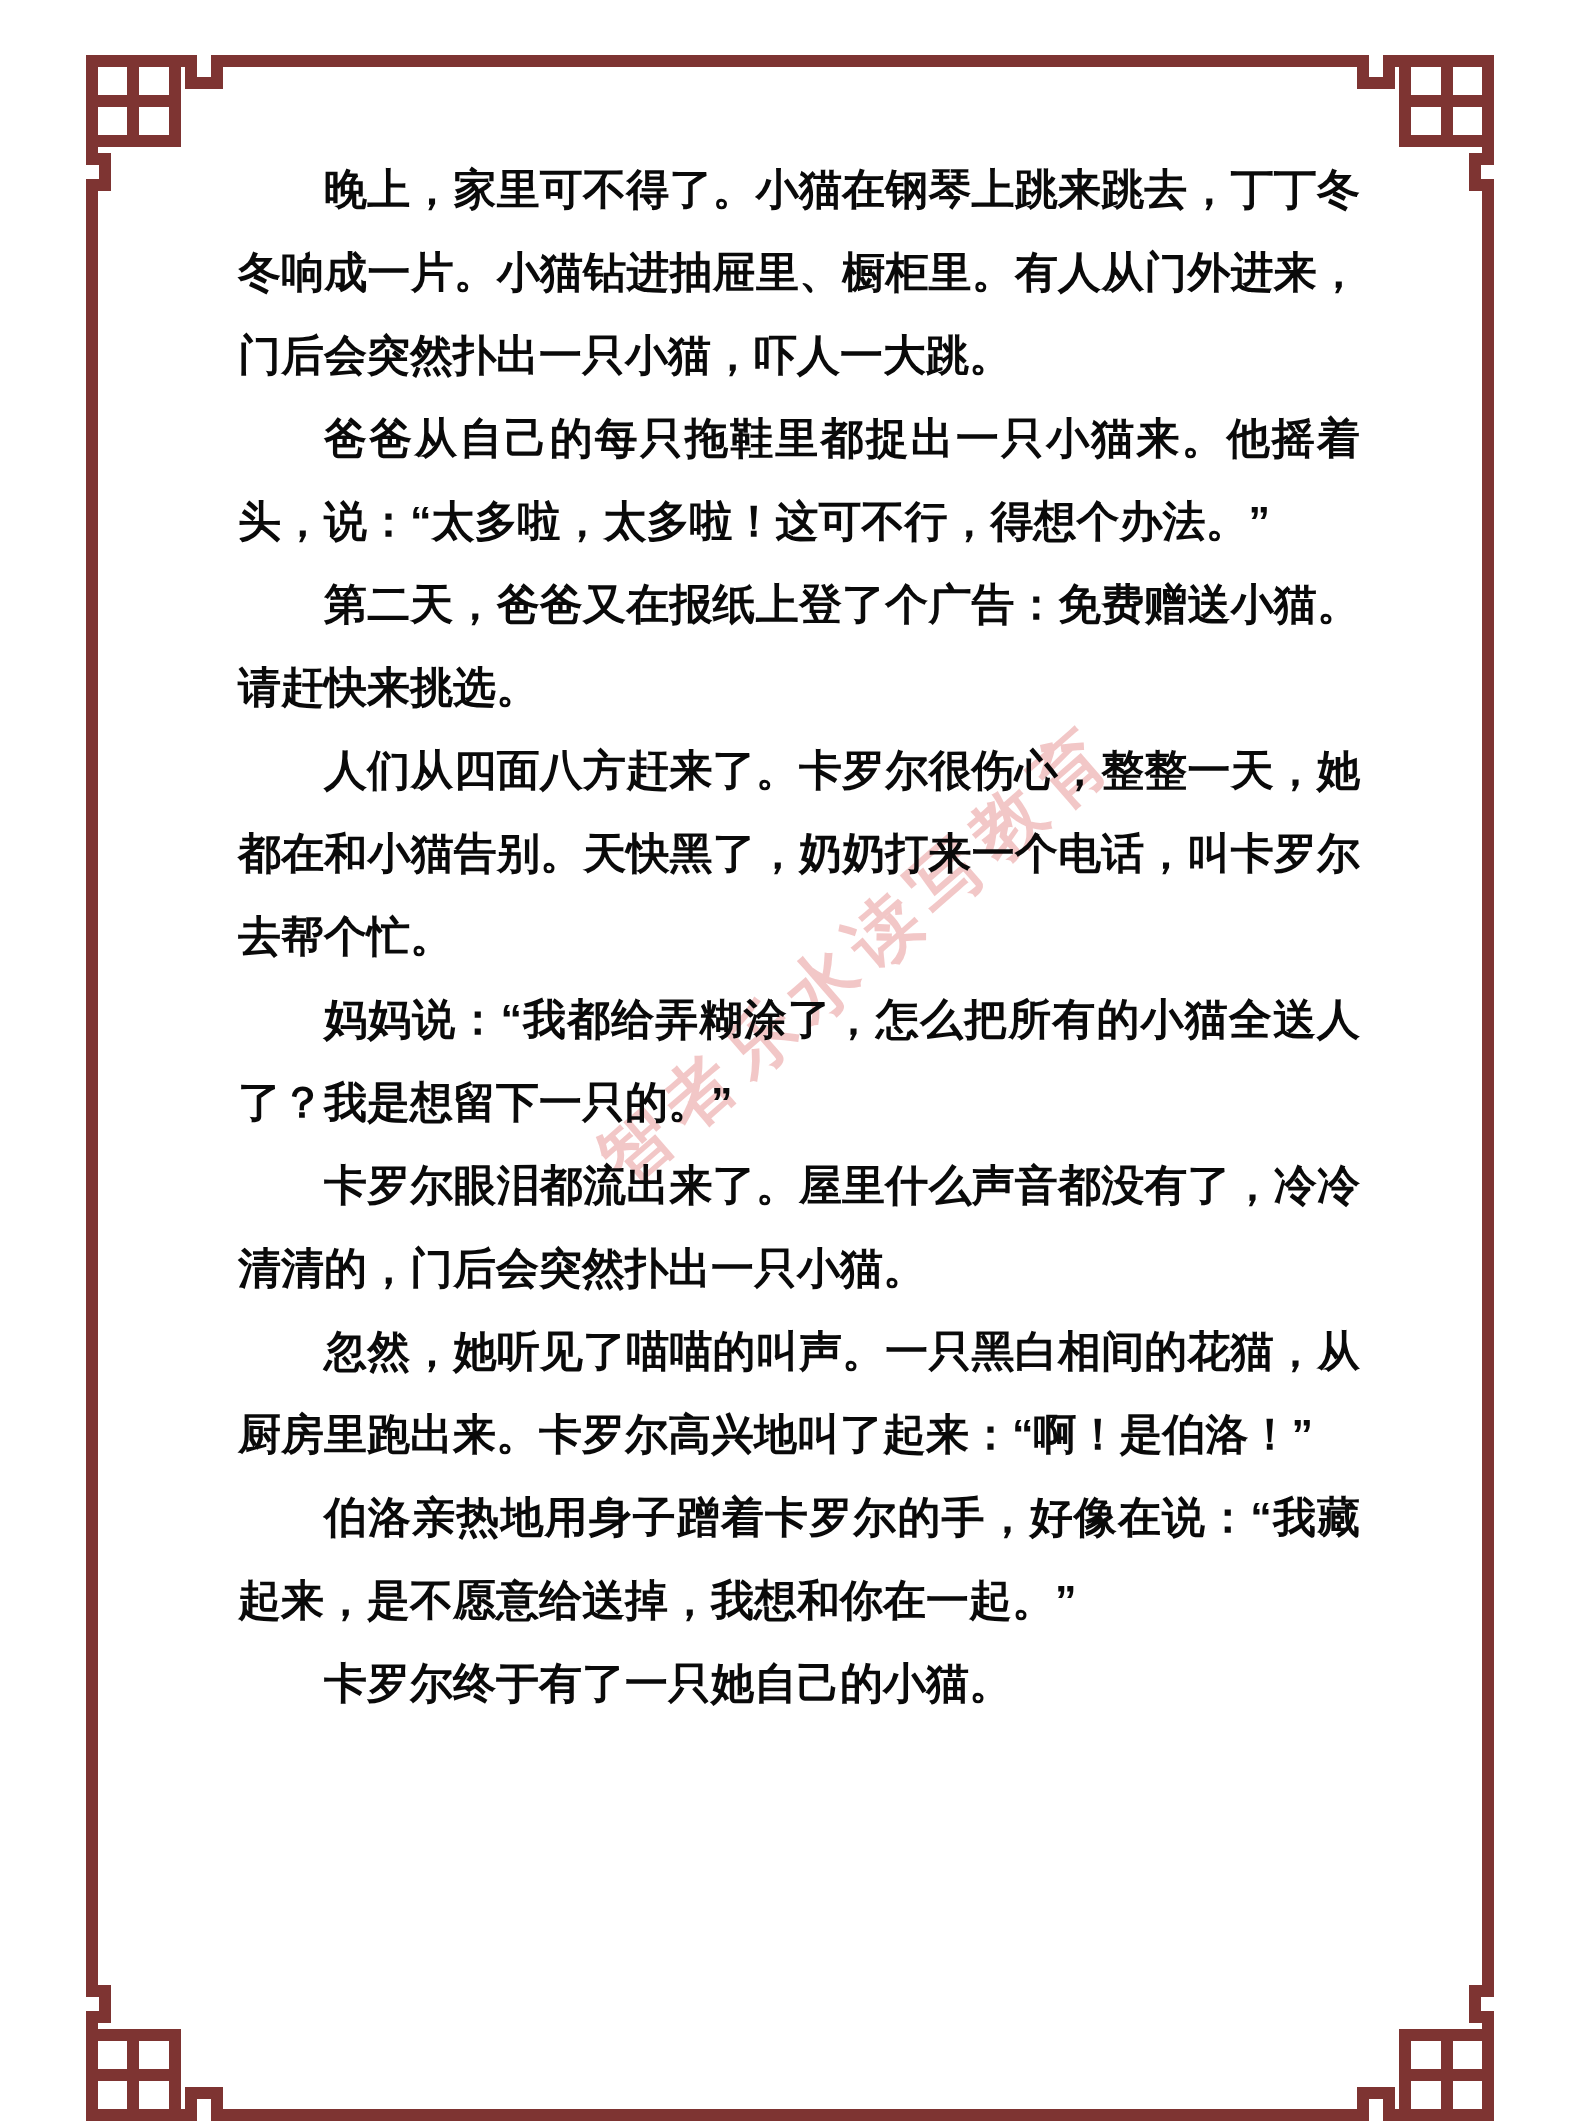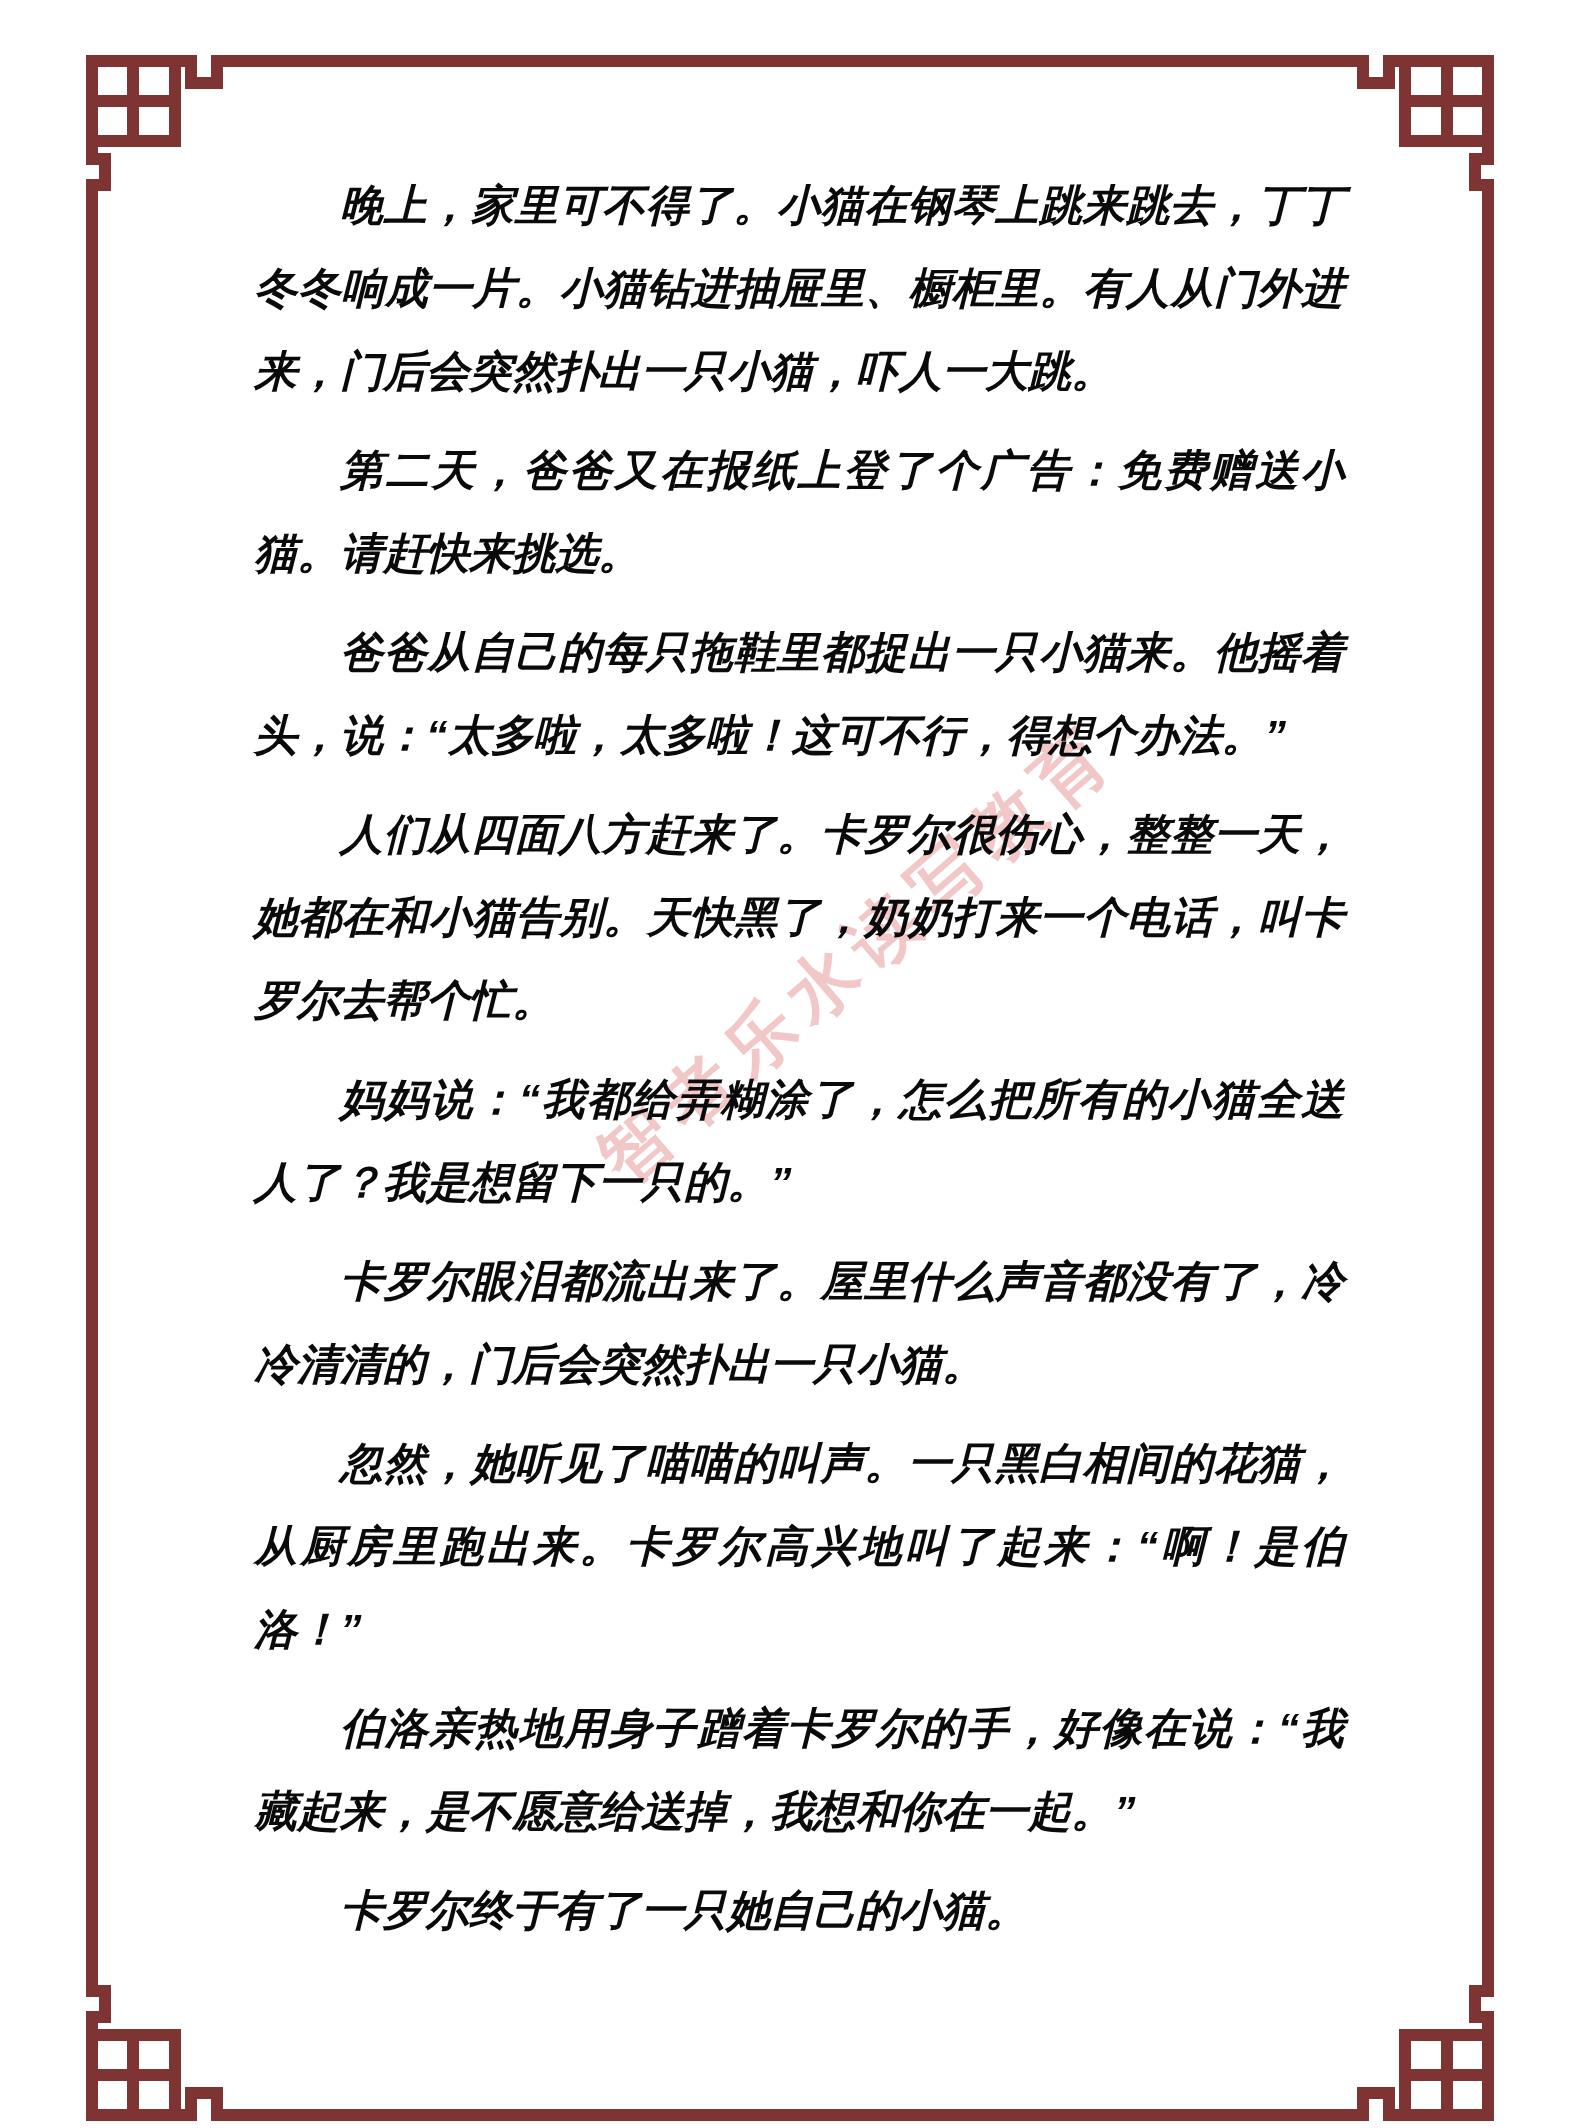--- a/index.html
+++ b/index.html
@@ -52,23 +52,22 @@
     top:148px;
     width:1122px;
     z-index:2;
     color:#0a0a0a;
     font-size:43px;
     font-weight:bold;
     line-height:83px;
     text-align:justify;
   }
   .story p{
-    margin:16px;
+    margin:0;
     text-indent:2em;
-    font-style:italic;
   }
 </style>
 </head>
 <body>
 
 <div class="page">
 
   <svg class="frame" width="1580" height="2128" viewBox="0 0 1580 2128" aria-hidden="true">
     <defs>
       <g id="corner-motif">
@@ -99,22 +98,22 @@
     <line x1="234" y1="61" x2="1346" y2="61"></line>
     <line x1="234" y1="2115" x2="1346" y2="2115"></line>
     <line x1="92" y1="209" x2="92" y2="1967"></line>
     <line x1="1488" y1="209" x2="1488" y2="1967"></line>
   </svg>
 
   <div class="watermark">智者乐水读写教育</div>
 
   <main class="story">
     <p>晚上，家里可不得了。小猫在钢琴上跳来跳去，丁丁冬冬响成一片。小猫钻进抽屉里、橱柜里。有人从门外进来，门后会突然扑出一只小猫，吓人一大跳。</p>
+    <p>爸爸从自己的每只拖鞋里都捉出一只小猫来。他摇着头，说：“太多啦，太多啦！这可不行，得想个办法。”</p>
     <p>第二天，爸爸又在报纸上登了个广告：免费赠送小猫。请赶快来挑选。</p>
-    <p>爸爸从自己的每只拖鞋里都捉出一只小猫来。他摇着头，说：“太多啦，太多啦！这可不行，得想个办法。”</p>
     <p>人们从四面八方赶来了。卡罗尔很伤心，整整一天，她都在和小猫告别。天快黑了，奶奶打来一个电话，叫卡罗尔去帮个忙。</p>
     <p>妈妈说：“我都给弄糊涂了，怎么把所有的小猫全送人了？我是想留下一只的。”</p>
     <p>卡罗尔眼泪都流出来了。屋里什么声音都没有了，冷冷清清的，门后会突然扑出一只小猫。</p>
     <p>忽然，她听见了喵喵的叫声。一只黑白相间的花猫，从厨房里跑出来。卡罗尔高兴地叫了起来：“啊！是伯洛！”</p>
     <p>伯洛亲热地用身子蹭着卡罗尔的手，好像在说：“我藏起来，是不愿意给送掉，我想和你在一起。”</p>
     <p>卡罗尔终于有了一只她自己的小猫。</p>
   </main>
 
 </div>
 

